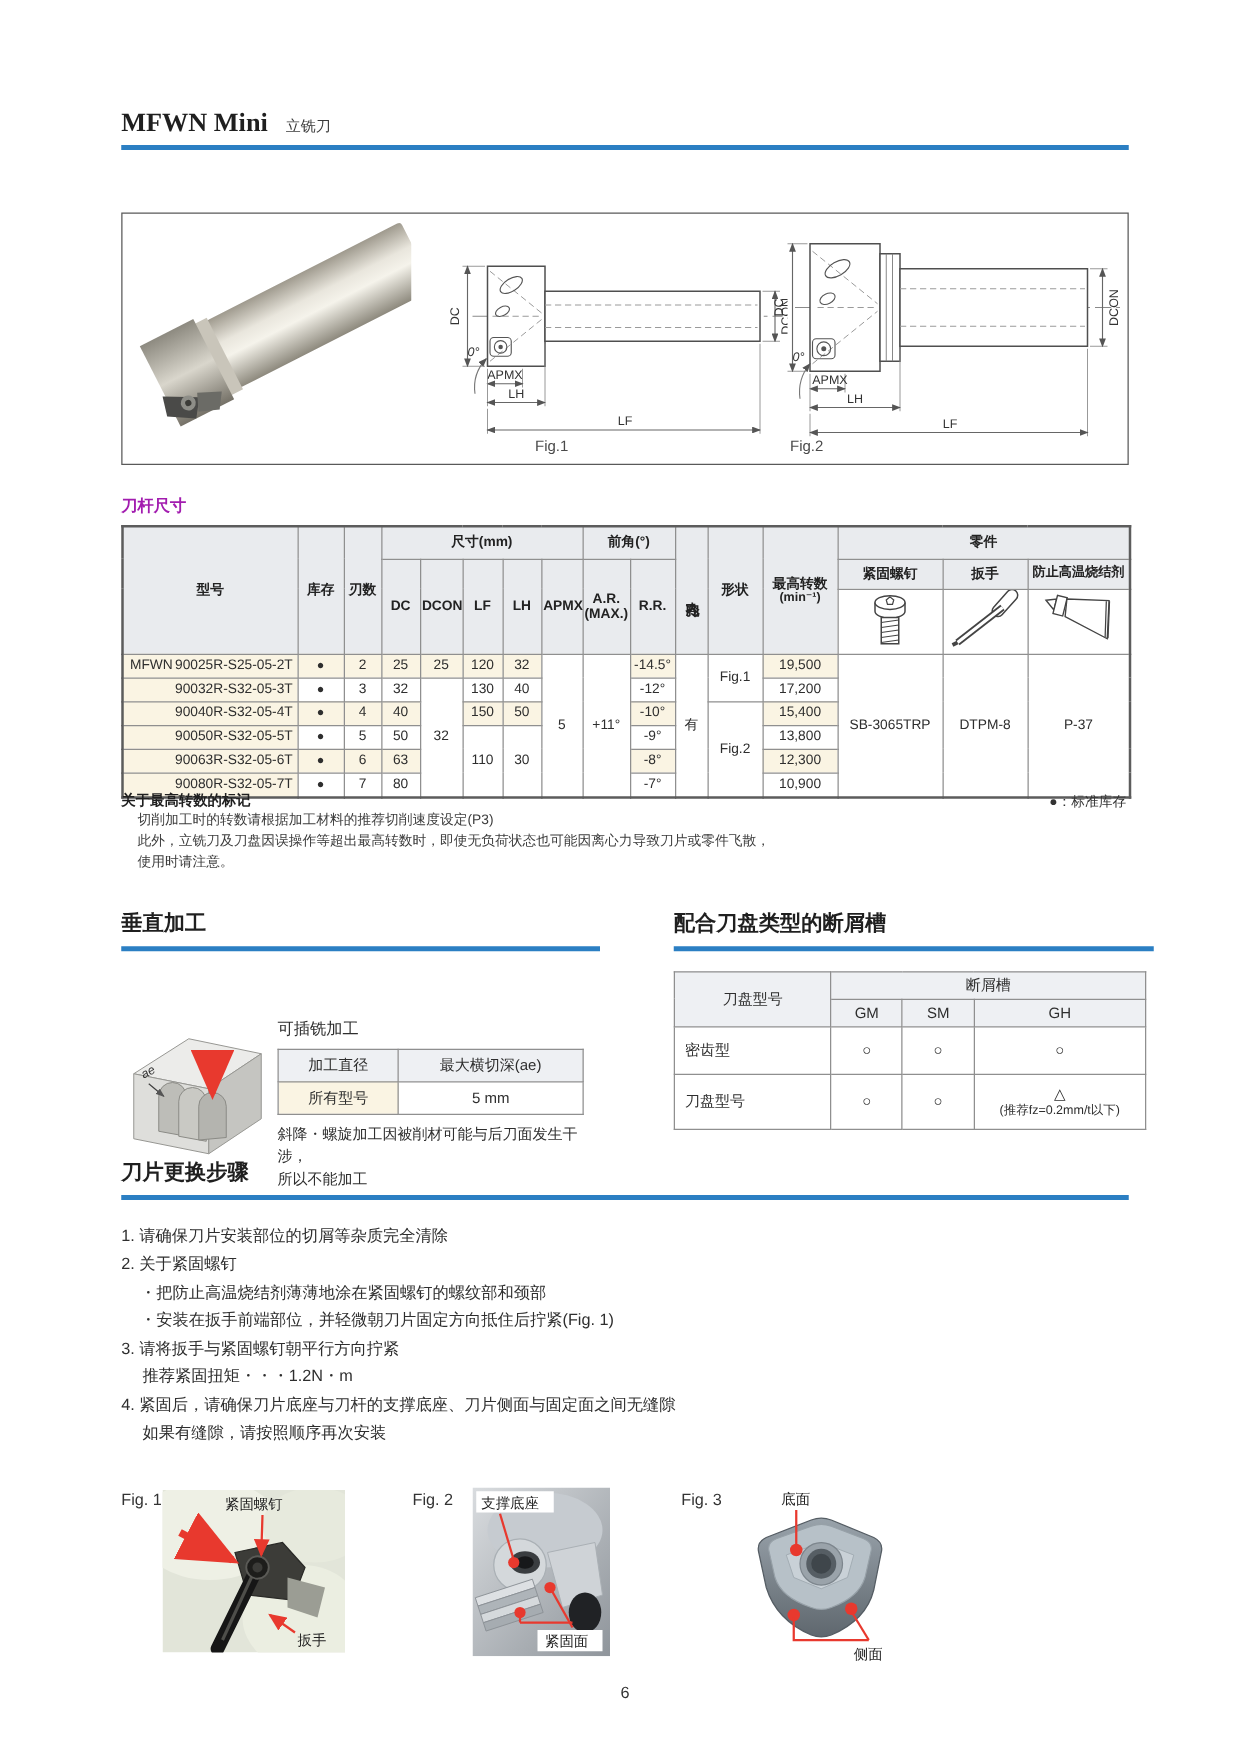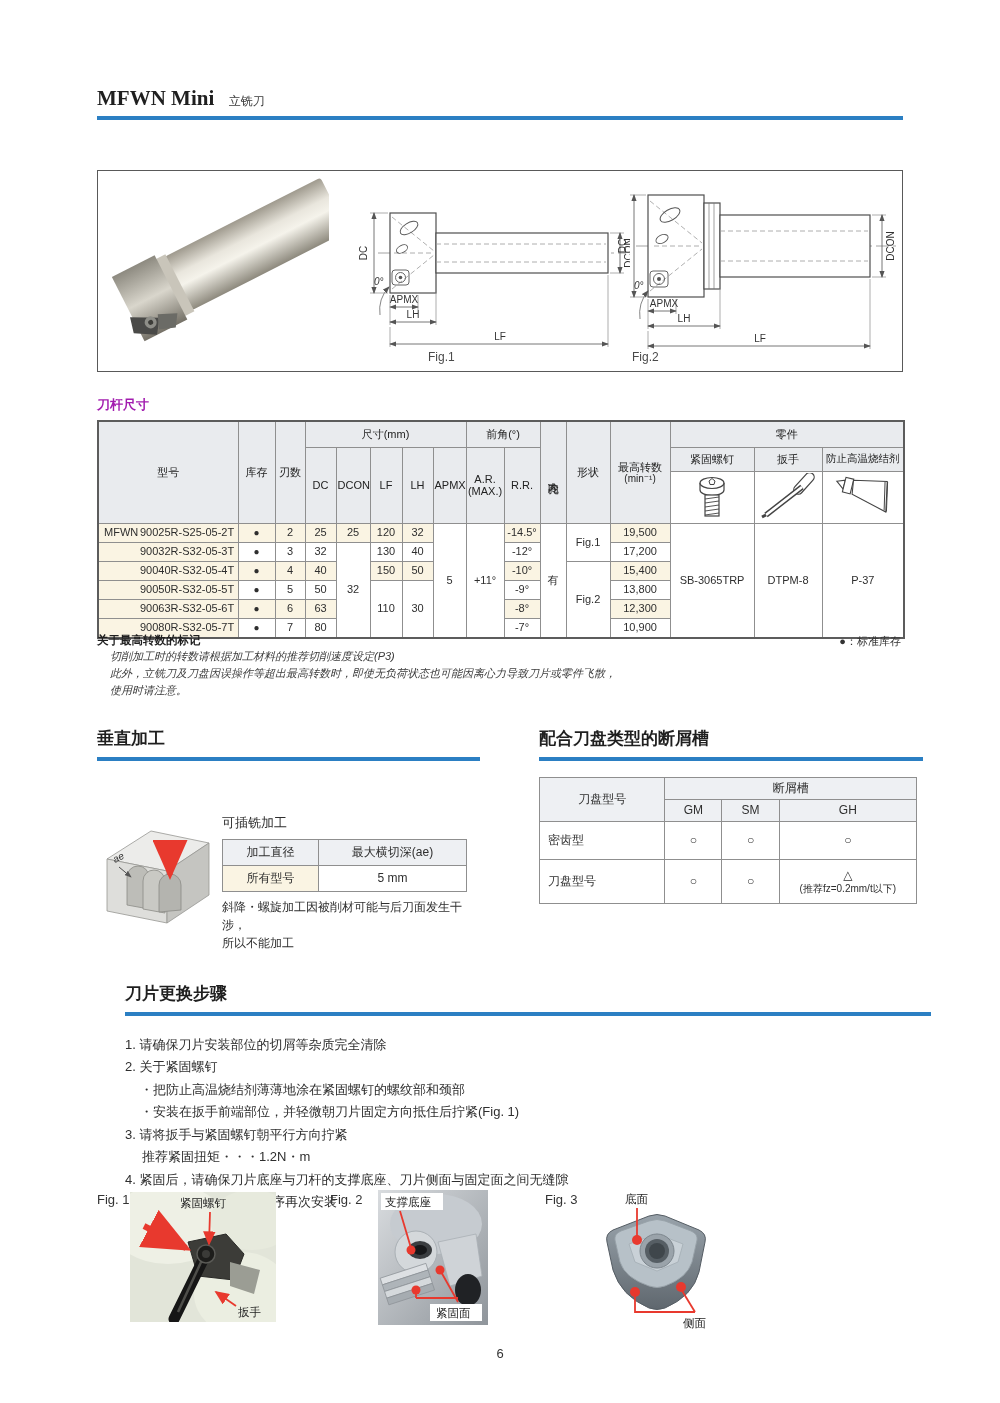--- a/index.html
+++ b/index.html
@@ -24,34 +24,34 @@
   .centerline{stroke:#8a8a8a;stroke-width:0.8;stroke-dasharray:13 4 3 4;}
 
   
   .section-title{font-size:17px;font-weight:bold;color:#1f1f1f;}
 
   
   .tbl-label{position:absolute;left:97px;top:396px;font-size:13px;font-weight:bold;color:#a21caf;}
   .spec-table{position:absolute;left:97px;top:420px;border-collapse:collapse;table-layout:fixed;width:806px;font-size:11px;}
   .spec-table th,.spec-table td{border:1px solid #8f8f8f;text-align:center;vertical-align:middle;padding:0 1px;line-height:1.12;}
   .spec-table{border:2px solid #5c5c5c;}
-  .spec-table th{background:#e9ebee;font-weight:normal;color:#222;}
+  .spec-table th{background:#e9ebee;font-weight:bold;color:#222;}
   .spec-table td{height:18px;}
   .cream{background:#faf4e3;}
   .cell-model{text-align:left !important;}
   .model-prefix{display:inline-block;width:40px;padding-left:4px;box-sizing:border-box;}
   .vert{writing-mode:vertical-rl;text-orientation:upright;letter-spacing:1px;display:inline-block;}
   .two-line span{display:block;}
   .sub{font-size:10px;}
   .stock-dot{font-size:10px;}
 
   
   .note-block{position:absolute;left:97px;top:633px;width:806px;font-size:11px;color:#3c3c3c;}
   .note-title{font-weight:bold;font-size:11.5px;color:#1f1f1f;}
-  .note-line{margin-left:13px;line-height:1.55;font-style:italic;}
+  .note-line{margin-left:13px;line-height:1.55;}
   .stock-legend{position:absolute;right:2px;top:1px;font-size:11px;color:#333;}
 
   
   .sec-vertical{position:absolute;left:97px;top:727px;width:383px;}
   .sec-vertical .content{position:relative;height:180px;}
   .ae-svg{position:absolute;left:0;top:50px;}
   .vert-right{position:absolute;left:125px;top:53px;width:258px;}
   .vert-caption{font-size:13px;color:#2e2e2e;}
   .mini-table{border-collapse:collapse;table-layout:fixed;width:244px;margin-top:7px;font-size:12px;border:1.5px solid #6a6a6a;}
   .mini-table th,.mini-table td{border:1px solid #8f8f8f;text-align:center;height:25px;padding:0;}
@@ -62,21 +62,21 @@
   .sec-chip{position:absolute;left:521px;top:727px;width:384px;margin-left:18px;}
   .chip-table{border-collapse:collapse;table-layout:fixed;width:378px;margin-top:16px;font-size:12px;border:1.5px solid #6a6a6a;}
   .chip-table th,.chip-table td{border:1px solid #8f8f8f;text-align:center;padding:0;}
   .chip-table th{background:#eef0f3;font-weight:normal;height:21px;}
   .chip-table td{height:37px;}
   .chip-label{text-align:left !important;padding-left:8px !important;}
   .gh-note{display:block;font-size:10px;line-height:1.1;}
   .gh-sym{display:block;line-height:1.2;}
 
   
-  .sec-steps{position:absolute;left:97px;top:982px;width:806px;margin-left:28px;}
+  .sec-steps{position:absolute;left:97px;top:926px;width:806px;}
   .steps{margin-top:18px;font-size:13px;line-height:22.5px;color:#2e2e2e;}
   .ind1{padding-left:15px;}
   .ind2{padding-left:17px;}
 
   
   .figures{position:absolute;left:97px;top:1190px;width:806px;height:148px;}
   .fig-label{position:absolute;font-size:13px;color:#333;}
   .photo-svg{position:absolute;}
   .anno{font-size:11.5px;fill:#1e1e1e;}
 

